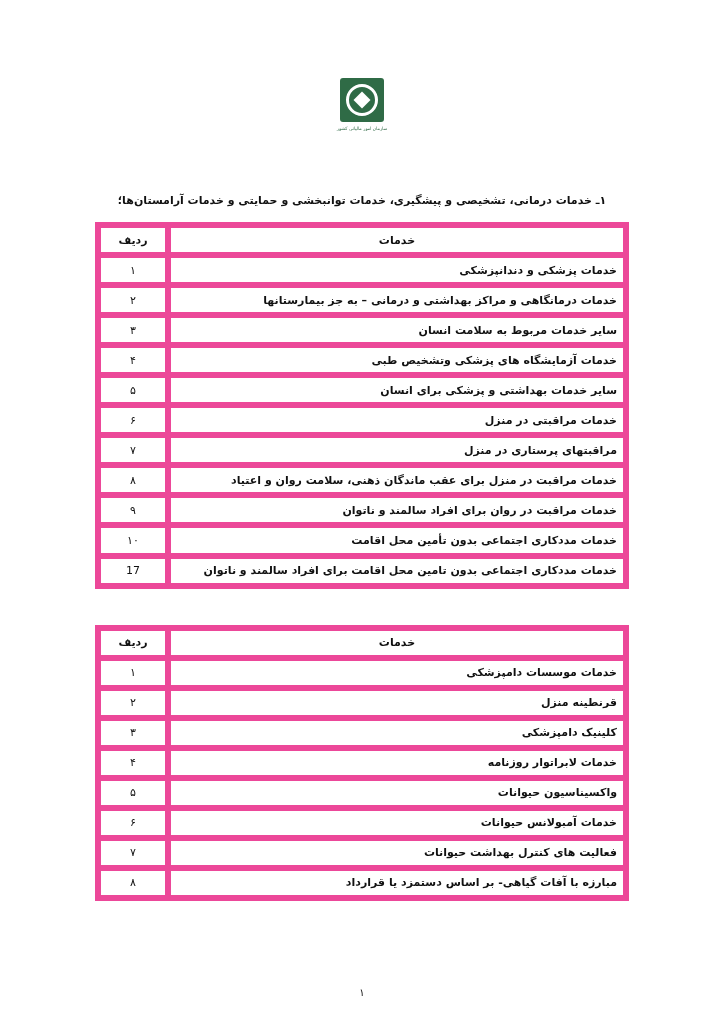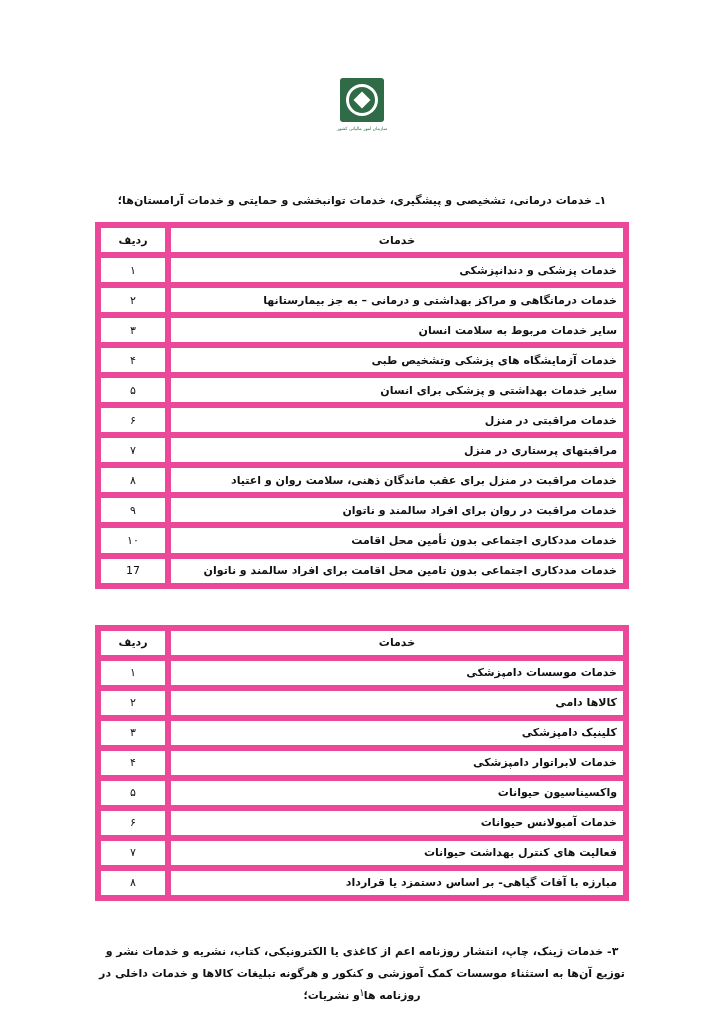--- a/index.html
+++ b/index.html
@@ -205,29 +205,29 @@
         <th class="col-desc">خدمات</th>
         <th class="col-num">ردیف</th>
       </tr>
     </thead>
     <tbody>
       <tr>
         <td class="col-desc">خدمات موسسات دامپزشکی</td>
         <td class="col-num">۱</td>
       </tr>
       <tr>
-        <td class="col-desc">کالاها دامی</td>
+        <td class="col-desc">قرنطینه منزل</td>
         <td class="col-num">۲</td>
       </tr>
       <tr>
         <td class="col-desc">کلینیک دامپزشکی</td>
         <td class="col-num">۳</td>
       </tr>
       <tr>
-        <td class="col-desc">خدمات لابراتوار دامپزشکی</td>
+        <td class="col-desc">خدمات لابراتوار روزنامه</td>
         <td class="col-num">۴</td>
       </tr>
       <tr>
         <td class="col-desc">واکسیناسیون حیوانات</td>
         <td class="col-num">۵</td>
       </tr>
       <tr>
         <td class="col-desc">خدمات آمبولانس حیوانات</td>
         <td class="col-num">۶</td>
       </tr>
@@ -237,16 +237,15 @@
       </tr>
       <tr>
         <td class="col-desc">مبارزه با آفات گیاهی- بر اساس دستمزد یا قرارداد</td>
         <td class="col-num">۸</td>
       </tr>
     </tbody>
   </table>
 
   <div class="gap-2"></div>
 
-  <h2 class="section-heading">۳- خدمات زینک، چاپ، انتشار روزنامه اعم از کاغذی یا الکترونیکی، کتاب، نشریه و خدمات نشر و توزیع آن‌ها به استثناء موسسات کمک آموزشی و کنکور و هرگونه تبلیغات کالاها و خدمات داخلی در روزنامه ها و نشریات؛</h2>
 
   <div class="page-number">۱</div>
 </div>
 
 </body></html>

